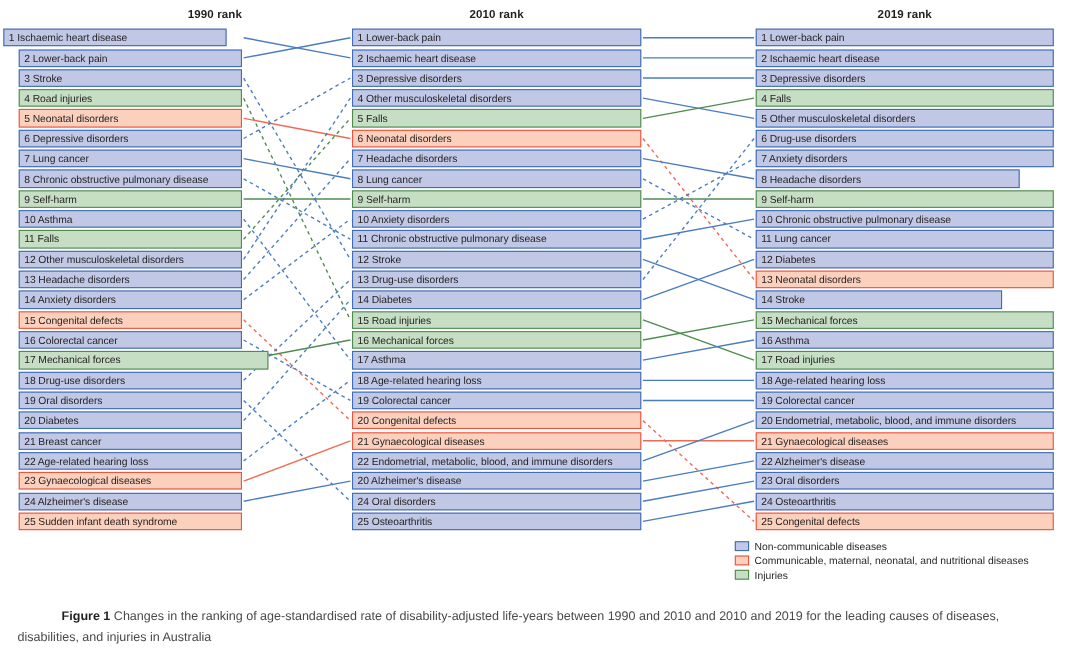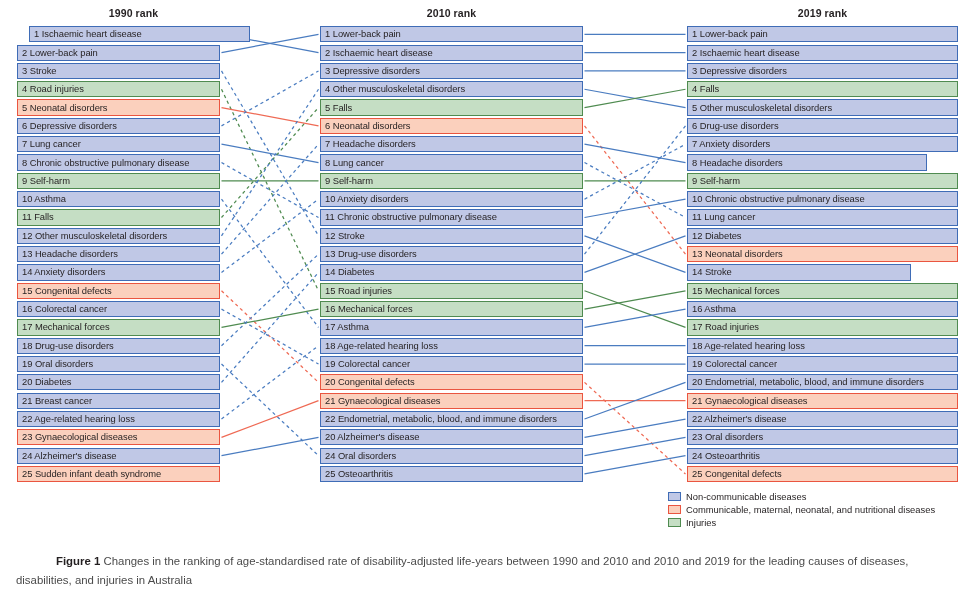--- a/index.html
+++ b/index.html
@@ -87,26 +87,26 @@
       <line x1="584.5" y1="364.06" x2="685.5" y2="364.06" stroke="#4a7cc0" stroke-width="1.25"></line>
       <line x1="584.5" y1="382.38" x2="685.5" y2="473.98" stroke="#ef6a54" stroke-width="1.25" stroke-dasharray="3.2 3.2"></line>
       <line x1="584.5" y1="400.70" x2="685.5" y2="400.70" stroke="#ef6a54" stroke-width="1.25"></line>
       <line x1="584.5" y1="419.02" x2="685.5" y2="382.38" stroke="#4a7cc0" stroke-width="1.25"></line>
       <line x1="584.5" y1="437.34" x2="685.5" y2="419.02" stroke="#4a7cc0" stroke-width="1.25"></line>
       <line x1="584.5" y1="455.66" x2="685.5" y2="437.34" stroke="#4a7cc0" stroke-width="1.25"></line>
       <line x1="584.5" y1="473.98" x2="685.5" y2="455.66" stroke="#4a7cc0" stroke-width="1.25"></line>
     </svg>
 
   <div id="headers">
-      <div class="col-header" style="left: 32px; top: 7px; width: 203px;">1990 rank</div>
+      <div class="col-header" style="left: 17px; top: 7px; width: 203px; text-align: right;">1990 rank</div>
       <div class="col-header" style="left: 320px; top: 7px; width: 263px;">2010 rank</div>
       <div class="col-header" style="left: 687px; top: 7px; width: 271px;">2019 rank</div>
     </div>
   <div id="columns">
-      <div class="rank-box cat-ncd" style="left: 29px; top: 26.2px; width: 221px; height: 16.2px;">
+      <div class="rank-box cat-ncd" style="left: 3px; top: 26.2px; width: 203px; height: 16.2px;">
         <span class="lbl">1 Ischaemic heart disease</span>
       </div>
       <div class="rank-box cat-ncd" style="left: 17px; top: 44.52px; width: 203px; height: 16.2px;">
         <span class="lbl">2 Lower-back pain</span>
       </div>
       <div class="rank-box cat-ncd" style="left: 17px; top: 62.84px; width: 203px; height: 16.2px;">
         <span class="lbl">3 Stroke</span>
       </div>
       <div class="rank-box cat-inj" style="left: 17px; top: 81.16px; width: 203px; height: 16.2px;">
         <span class="lbl">4 Road injuries</span>
@@ -140,21 +140,21 @@
       </div>
       <div class="rank-box cat-ncd" style="left: 17px; top: 264.36px; width: 203px; height: 16.2px;">
         <span class="lbl">14 Anxiety disorders</span>
       </div>
       <div class="rank-box cat-cmnn" style="left: 17px; top: 282.68px; width: 203px; height: 16.2px;">
         <span class="lbl">15 Congenital defects</span>
       </div>
       <div class="rank-box cat-ncd" style="left: 17px; top: 301px; width: 203px; height: 16.2px;">
         <span class="lbl">16 Colorectal cancer</span>
       </div>
-      <div class="rank-box cat-inj" style="left: 17px; top: 319.32px; width: 203px; height: 16.2px; text-align: center;">
+      <div class="rank-box cat-inj" style="left: 17px; top: 319.32px; width: 227px; height: 16.2px; text-align: center;">
         <span class="lbl">17 Mechanical forces</span>
       </div>
       <div class="rank-box cat-ncd" style="left: 17px; top: 337.64px; width: 203px; height: 16.2px;">
         <span class="lbl">18 Drug-use disorders</span>
       </div>
       <div class="rank-box cat-ncd" style="left: 17px; top: 355.96px; width: 203px; height: 16.2px;">
         <span class="lbl">19 Oral disorders</span>
       </div>
       <div class="rank-box cat-ncd" style="left: 17px; top: 374.28px; width: 203px; height: 16.2px;">
         <span class="lbl">20 Diabetes</span>

